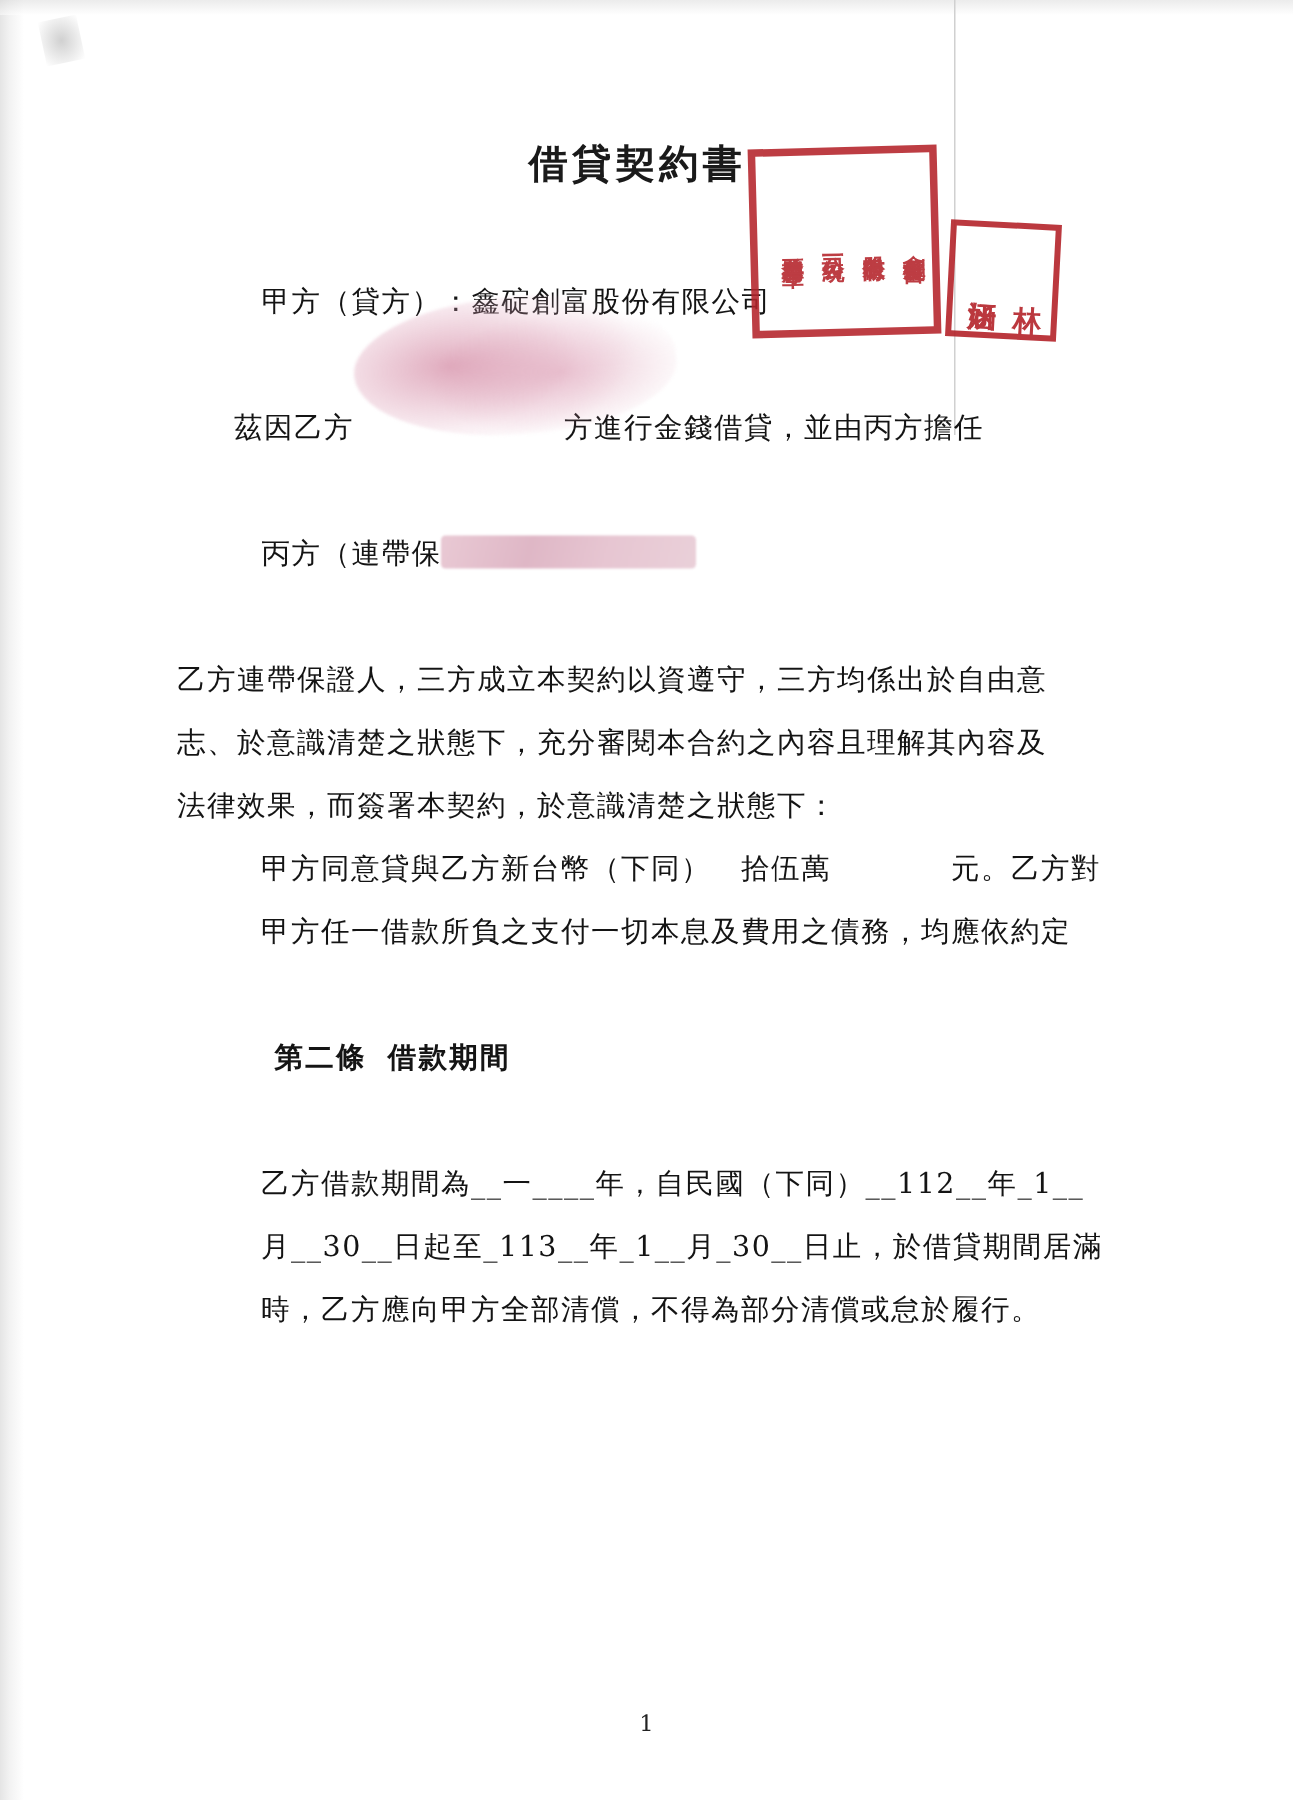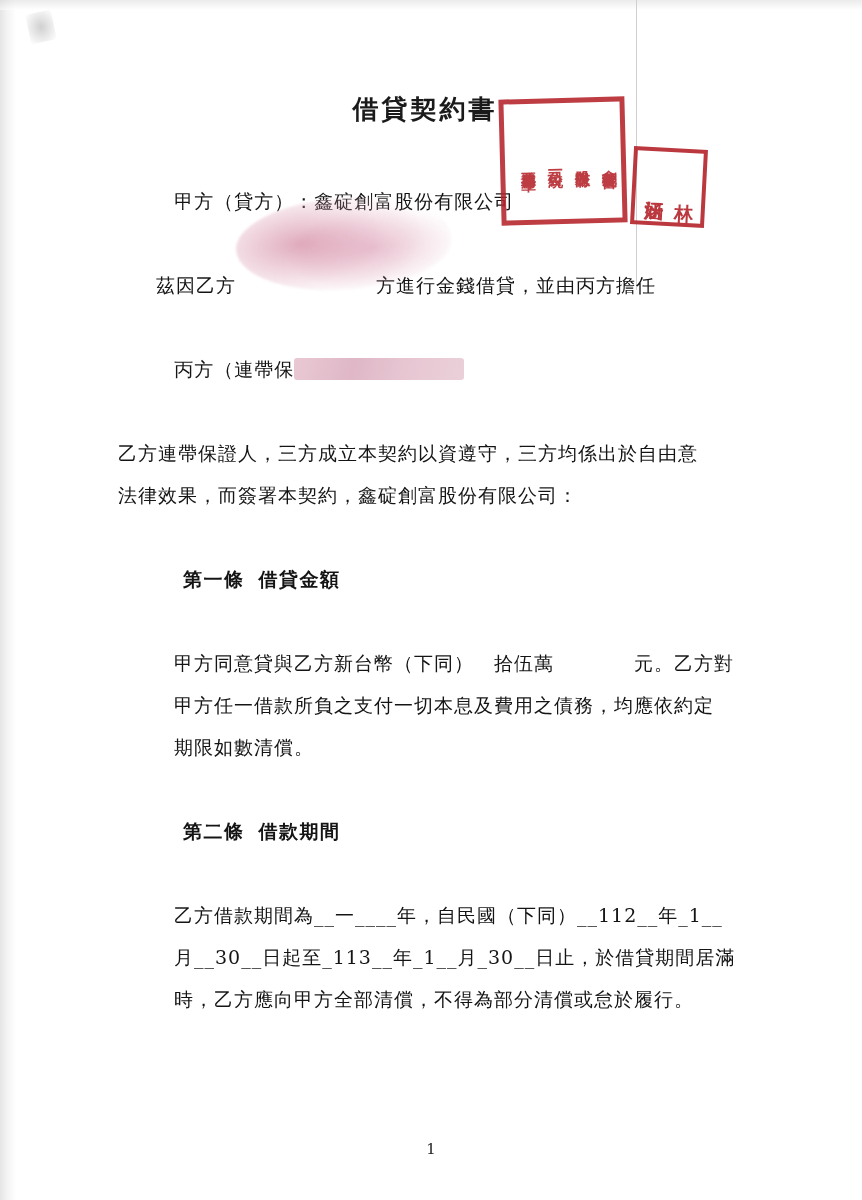--- a/index.html
+++ b/index.html
@@ -184,28 +184,25 @@
         <span>甲方（貸方）：</span><span>鑫碇創富股份有限公司</span>
       </div>
 
 
       <div class="line indent1">茲因乙方　　　　　　　方進行金錢借貸，並由丙方擔任</div>
 
       <div class="line">
         <span>丙方（連帶保</span><span class="redact" style="width:170px;height:22px;"></span>
       </div>
       <div class="line">乙方連帶保證人，三方成立本契約以資遵守，三方均係出於自由意</div>
-      <div class="line">法律效果，而簽署本契約，鑫碇創富股份有限公司：</div>
-
-      <div class="line clause-head">
-        <span>第一條</span><span class="gap"></span><span>借貸金額</span>
-      </div>
+      <div class="line">志、於意識清楚之狀態下，充分審閱本合約之內容且理解其內容及</div>
+      <div class="line">法律效果，而簽署本契約，於意識清楚之狀態下：</div>
+
       <div class="line indent2">甲方同意貸與乙方新台幣（下同）　拾伍萬　　　　元。乙方對</div>
       <div class="line indent2">甲方任一借款所負之支付一切本息及費用之債務，均應依約定</div>
-      <div class="line indent2">期限如數清償。</div>
 
       <div class="line clause-head">
         <span>第二條</span><span class="gap"></span><span>借款期間</span>
       </div>
       <div class="line indent2">乙方借款期間為__一____年，自民國（下同）__112__年_1__</div>
       <div class="line indent2">月__30__日起至_113__年_1__月_30__日止，於借貸期間居滿</div>
       <div class="line indent2">時，乙方應向甲方全部清償，不得為部分清償或怠於履行。</div>
 
     </div>
 

